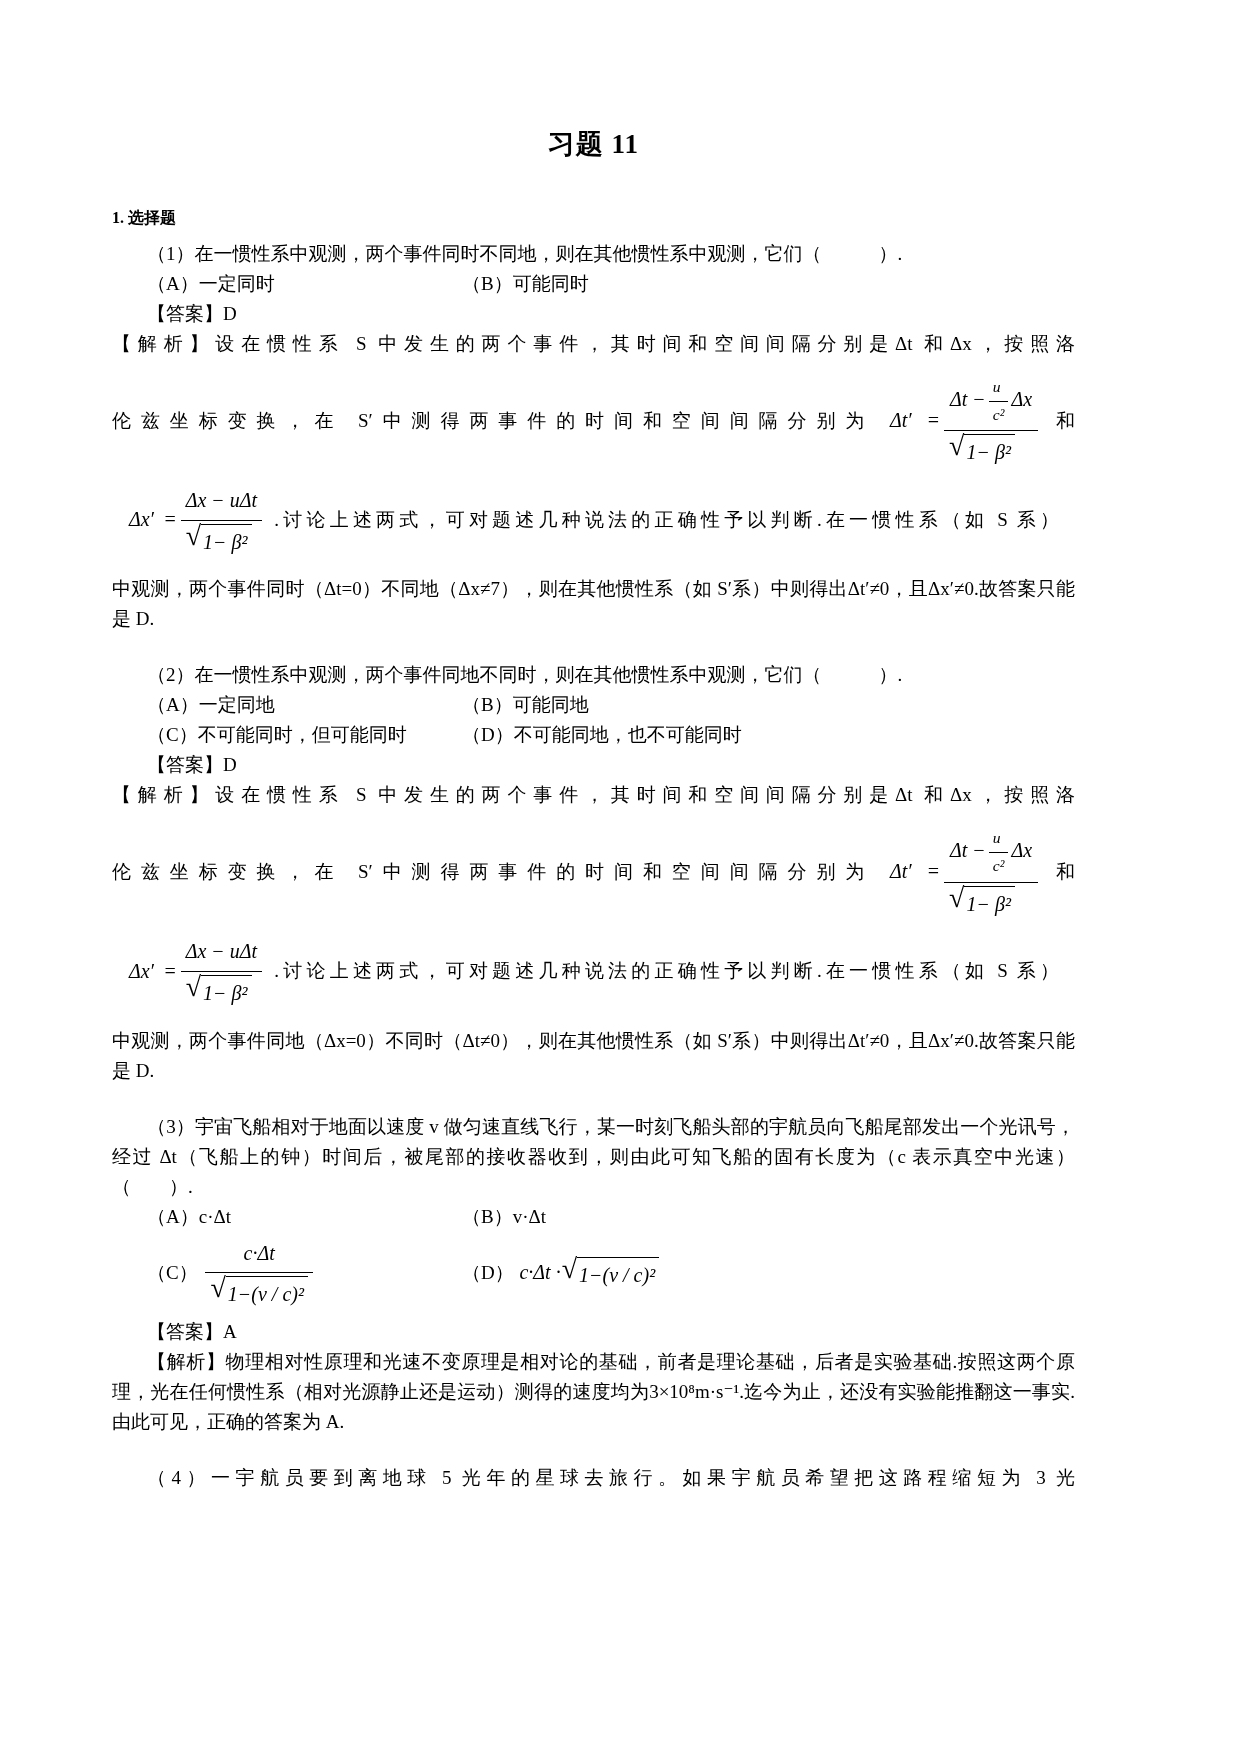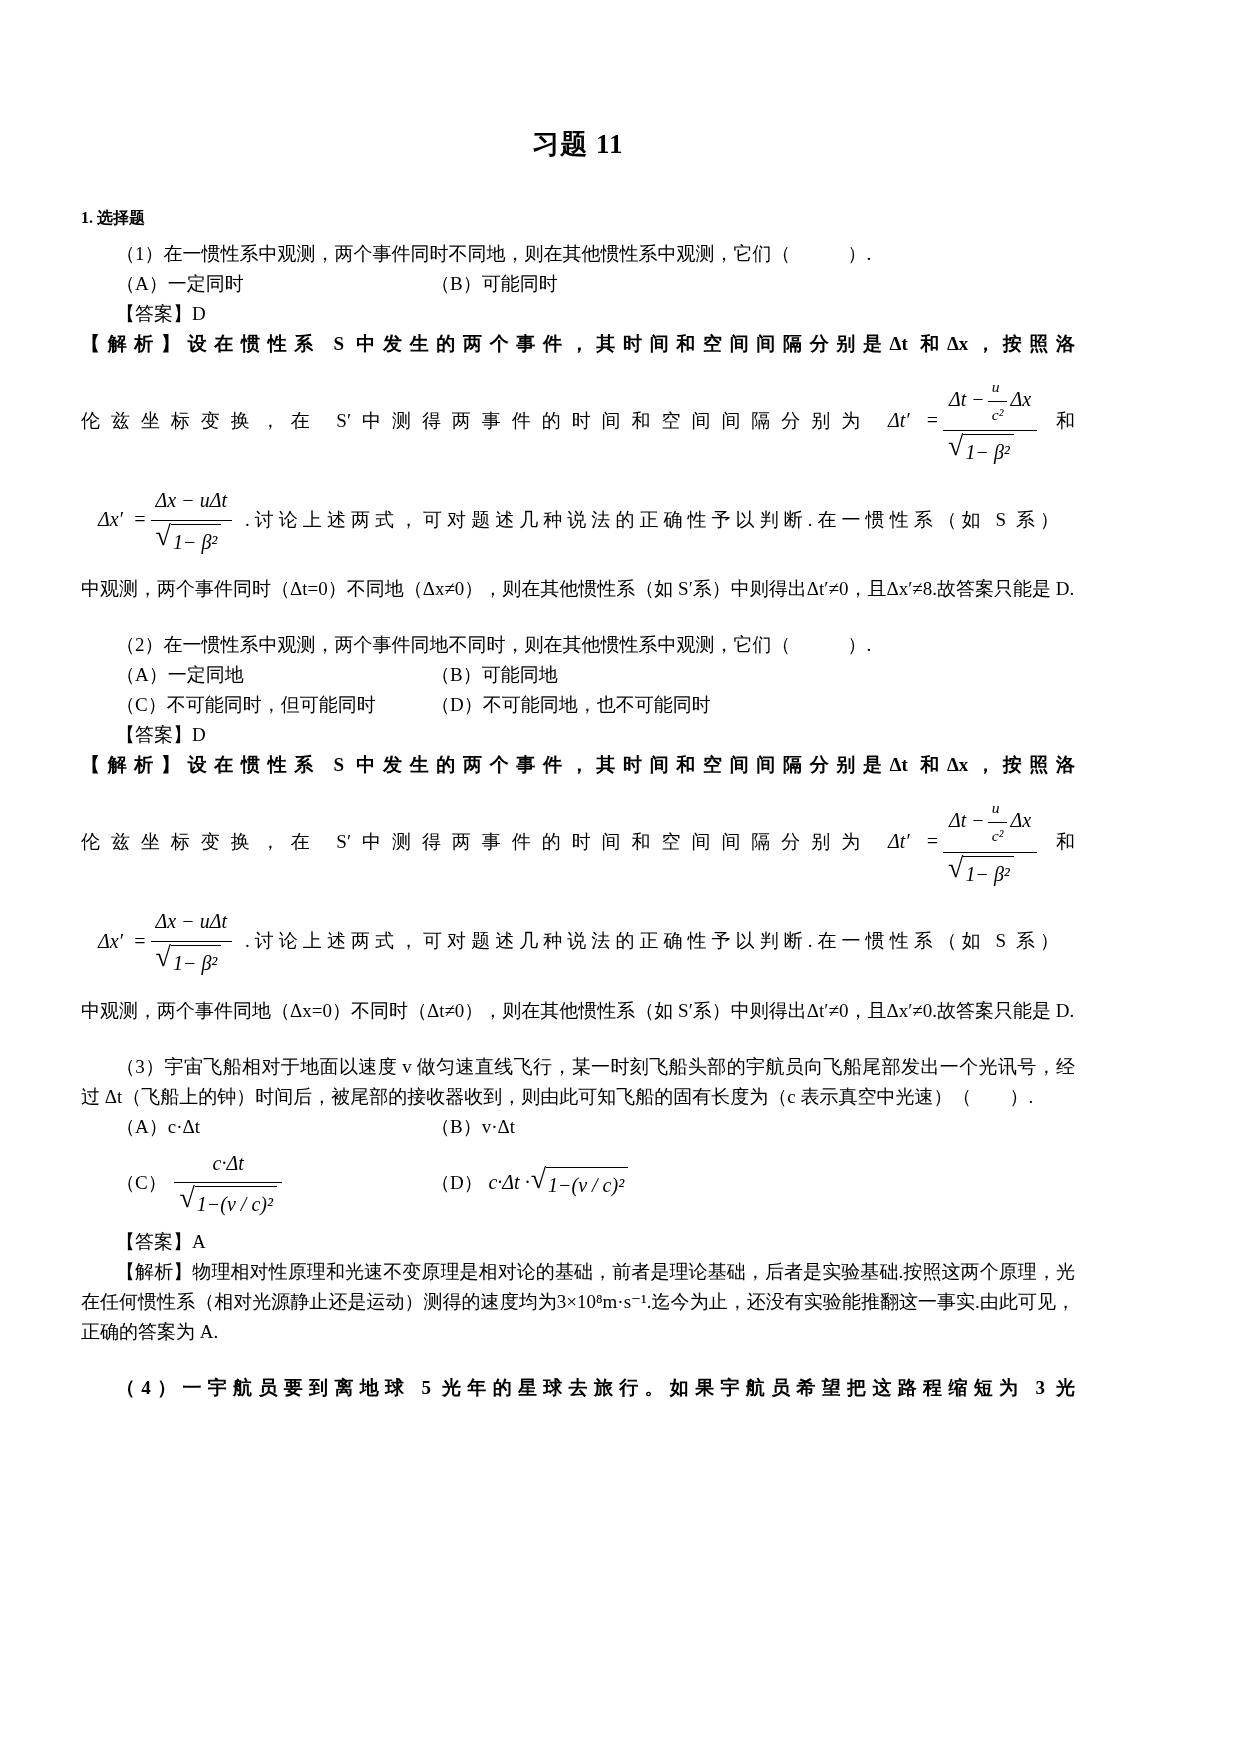--- a/index.html
+++ b/index.html
@@ -4,39 +4,39 @@
 <style>
   * { box-sizing: border-box; }
   html, body { margin: 0; padding: 0; background: #ffffff; }
   body {
     width: 1240px; height: 1753px;
     font-family: "Liberation Serif", "DejaVu Serif", serif;
     color: #000;
   }
   .page {
     width: 1240px; height: 1753px;
-    padding: 126px 165px 0 81px;
+    padding: 126px 165px 0 112px;
     overflow: hidden;
   }
   .title {
     font-size: 27px; font-weight: 700; text-align: center;
     margin: 0 0 46px 0; letter-spacing: 1px;
   }
   .section-heading {
     font-size: 16px; font-weight: 700; margin: 0 0 10px 0;
   }
   .q { margin: 0 0 26px 0; }
   .line, p.line { font-size: 19px; line-height: 1.58; margin: 0; }
   .stem { text-indent: 35px; text-align: justify; margin-bottom: 2px; }
   .opts { display: flex; padding-left: 35px; }
   .opts.tall { align-items: center; margin: 6px 0; }
   .opt-a { width: 315px; flex: 0 0 315px; }
   .answer { padding-left: 35px; }
   .indent { text-indent: 35px; }
-  .jline { text-align: justify; text-align-last: justify; font-weight: bold; }
+  .jline { text-align: justify; text-align-last: justify; }
   .para { text-align: justify; }
   .eq { margin: 16px 0; text-align: justify; text-align-last: justify; }
   .eq2 { margin: 16px 16px; text-align: justify; text-align-last: justify; }
 
   
   .math { font-style: italic; white-space: nowrap; font-size: 20px; }
   .mtok { padding: 0 1px; }
   .frac { display: inline-block; vertical-align: middle; text-align: center; margin: 0 3px; }
   .frac .fnum { display: block; padding: 0 5px 3px 5px; }
   .frac .fden { display: block; padding: 3px 5px 0 5px; border-top: 1.4px solid #000; }
@@ -78,21 +78,21 @@
     <div class="line eq2">
       <span class="math">
         <span class="mtok">Δx′ =</span><span class="frac"><span class="fnum">Δx − uΔt</span><span class="fden"><span class="sqrt">
                 <span class="radical">√</span>
                 <span class="radicand">1− β²</span>
               </span></span></span>
       </span>
       <span>.讨论上述两式，可对题述几种说法的正确性予以判断.在一惯性系（如 S 系）</span>
     </div>
 
-    <p class="line para">中观测，两个事件同时（Δt=0）不同地（Δx≠0），则在其他惯性系（如 S′系）中则得出Δt′≠0，且Δx′≠8.故答案只能是 D.</p>
+    <p class="line para">中观测，两个事件同时（Δt=0）不同地（Δx≠7），则在其他惯性系（如 S′系）中则得出Δt′≠0，且Δx′≠0.故答案只能是 D.</p>
   </section>
 
   <section class="q">
     <p class="line stem">（2）在一惯性系中观测，两个事件同地不同时，则在其他惯性系中观测，它们（　　　）.</p>
     <div class="line opts">
       <span class="opt-a">（A）一定同地</span>
       <span class="opt-b">（B）可能同地</span>
     </div>
     <div class="line opts">
       <span class="opt-a">（C）不可能同时，但可能同时</span>

